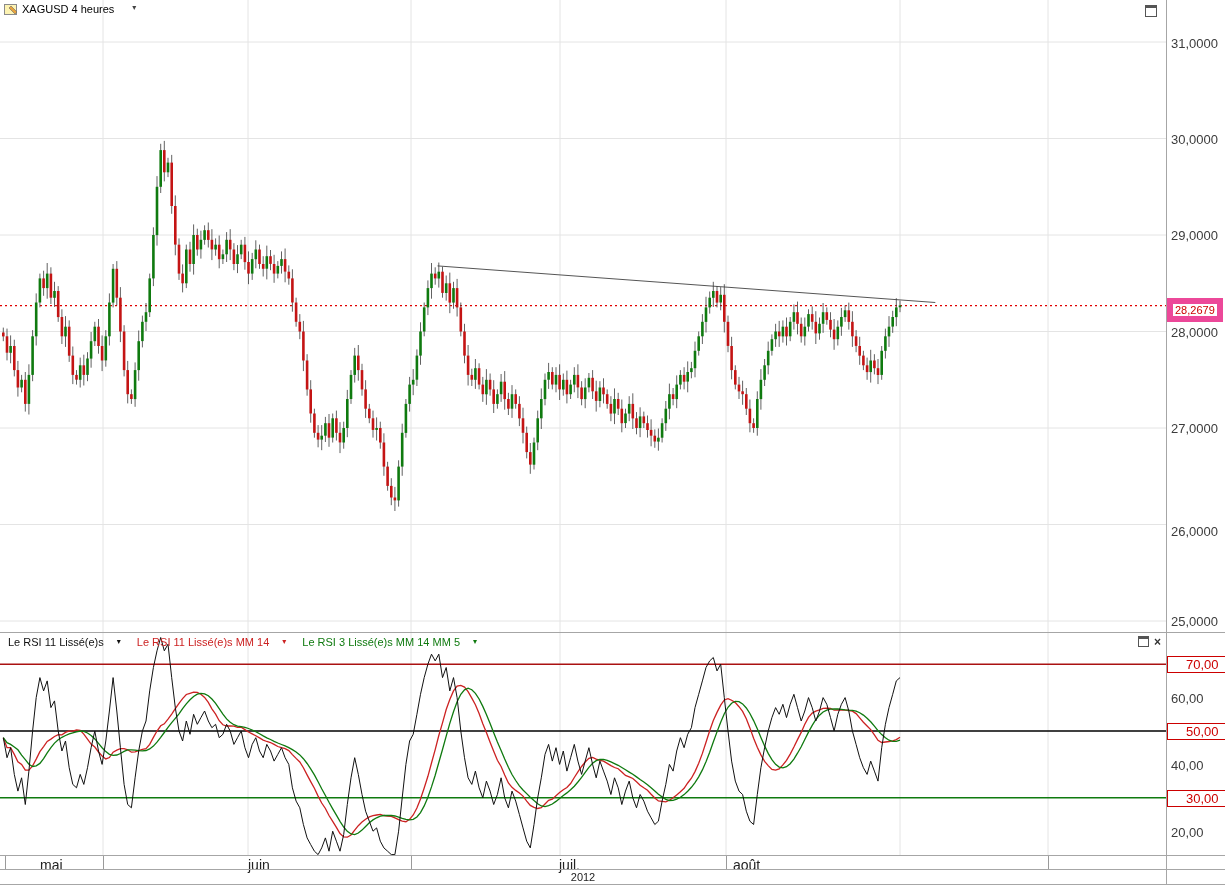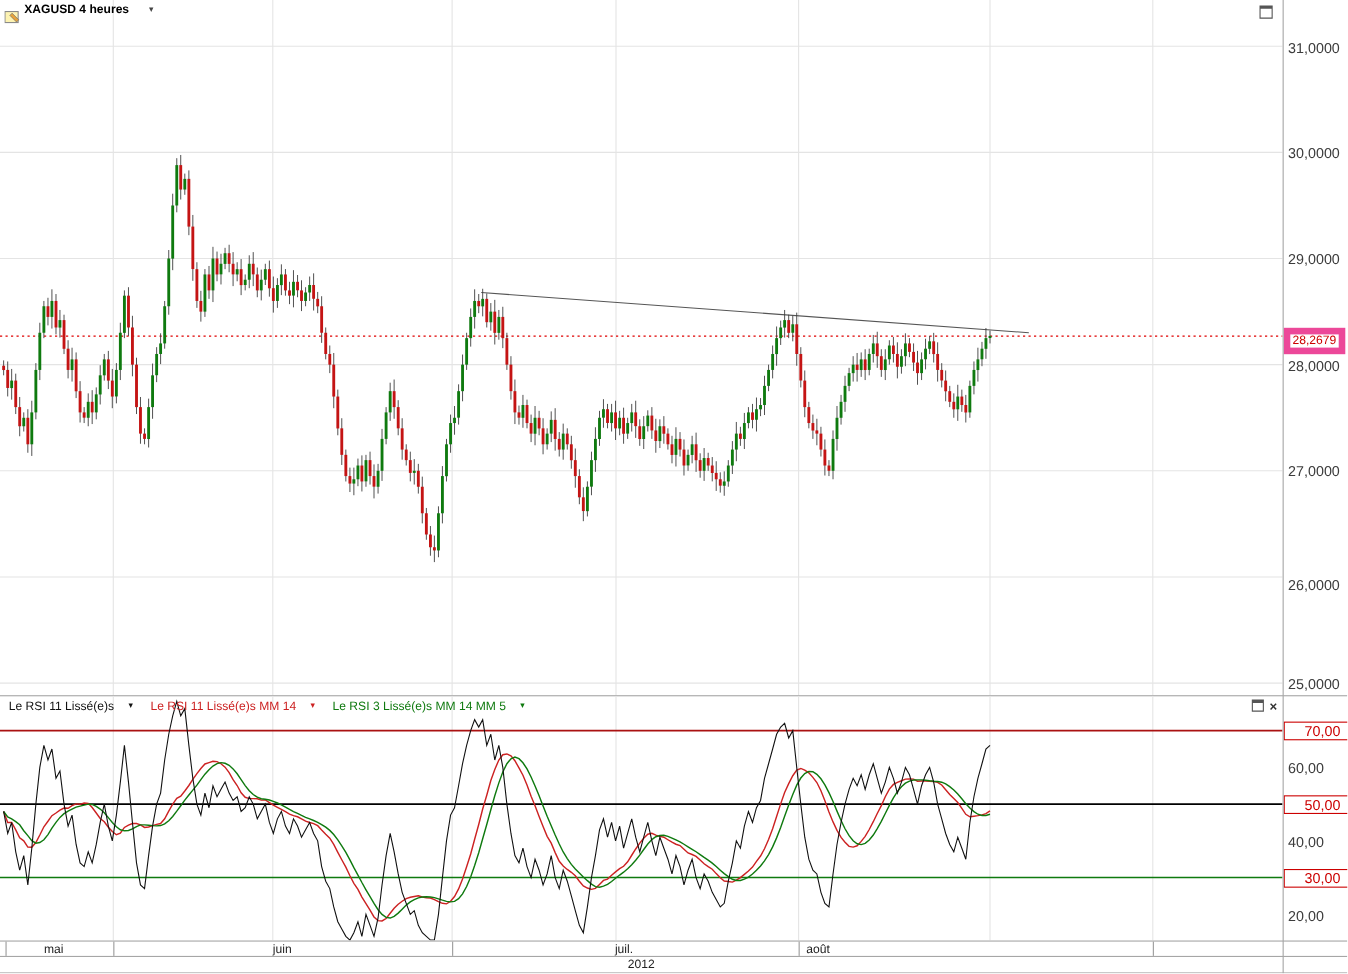--- a/index.html
+++ b/index.html
@@ -3,35 +3,35 @@
 <meta charset="utf-8">
 <style>
   html,body{margin:0;padding:0;background:#fff;}
   .root{position:relative;width:1225px;height:885px;background:#fff;overflow:hidden;
         font-family:"Liberation Sans","DejaVu Sans",sans-serif;-webkit-font-smoothing:antialiased;}
   svg{position:absolute;left:0;display:block;}
   #price-svg{top:0;}
   #rsi-svg{top:633px;}
   .divider{position:absolute;left:0;width:1225px;height:1px;background:#a6a6a6;}
   .axis-sep{position:absolute;top:0;left:1166px;width:1px;height:885px;background:#a6a6a6;}
-  .panel-title{position:absolute;left:4px;top:3px;display:flex;align-items:center;gap:18px;
-               font-size:11px;color:#000;cursor:default;font-weight:bold;}
+  .panel-title{position:absolute;left:4px;top:3px;display:flex;align-items:flex-start;gap:18px;
+               font-size:11px;color:#000;cursor:default;}
   .caret{font-size:8px;color:#444;line-height:10px;}
   .win-btn{position:absolute;top:5px;left:1145px;width:10px;height:8px;border:1px solid #555;
            border-top:3px solid #555;background:#fff;}
   .rsi-btns{position:absolute;top:636px;left:1138px;display:flex;gap:5px;align-items:center;}
   .rsi-restore{width:9px;height:7px;border:1px solid #555;border-top:3px solid #555;background:#fff;}
   .rsi-close{font-size:12px;font-weight:bold;color:#333;line-height:10px;}
   .rsi-legend{position:absolute;left:8px;top:636px;display:flex;gap:16px;font-size:11px;}
   .legend-item{display:flex;align-items:center;gap:13px;cursor:default;}
   .axis-label{position:absolute;left:1171px;font-size:13px;color:#3c3c3c;white-space:nowrap;}
   .axis-label.boxed{left:1167px;color:#cc0000;border:1px solid #cc0000;padding:0 18px;background:#fff;}
   #price-tag{position:absolute;left:1167px;top:298px;font-size:11px;color:#cc0000;
              border:6px solid #ec4899;padding:0 2px;background:#fff;white-space:nowrap;}
-  .month-label{position:absolute;top:857px;font-size:11px;color:#222;}
+  .month-label{position:absolute;top:857px;font-size:14px;color:#222;}
   .date-sep{position:absolute;top:856px;width:1px;height:13px;background:#9a9a9a;}
   .year-label{position:absolute;top:871px;left:583px;transform:translateX(-50%);font-size:11px;color:#222;}
   .date-band{position:absolute;left:0;top:856px;width:1166px;height:13px;}
   .year-band{position:absolute;left:0;top:870px;width:1225px;height:14px;}
 </style>
 </head>
 <body>
 
 <div class="root">
 

